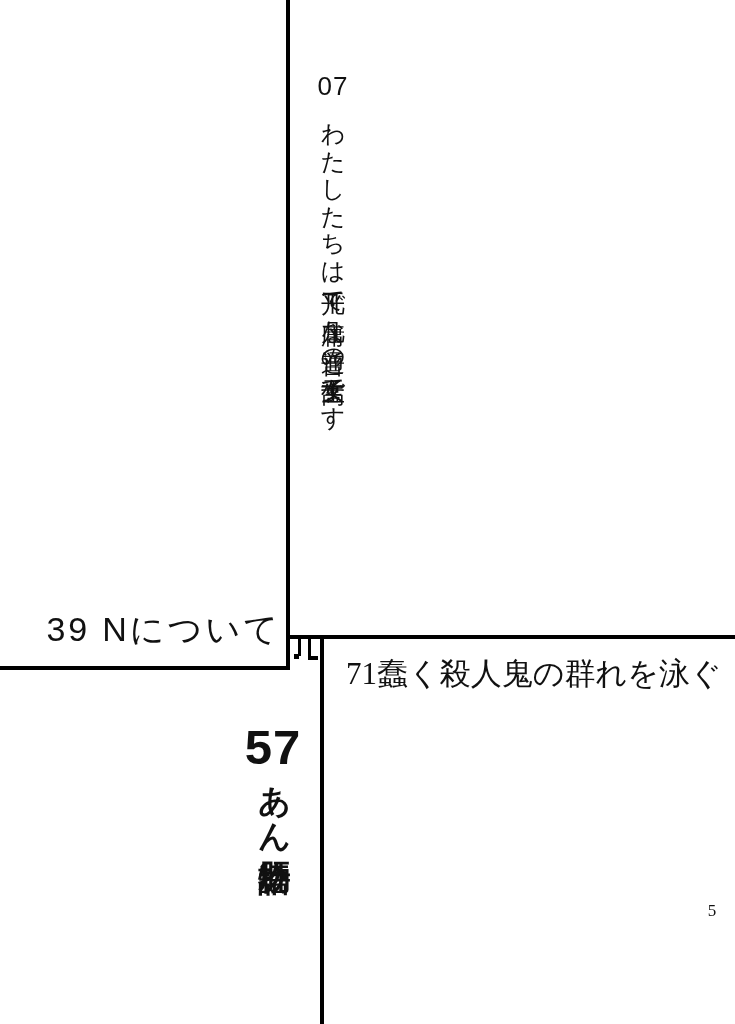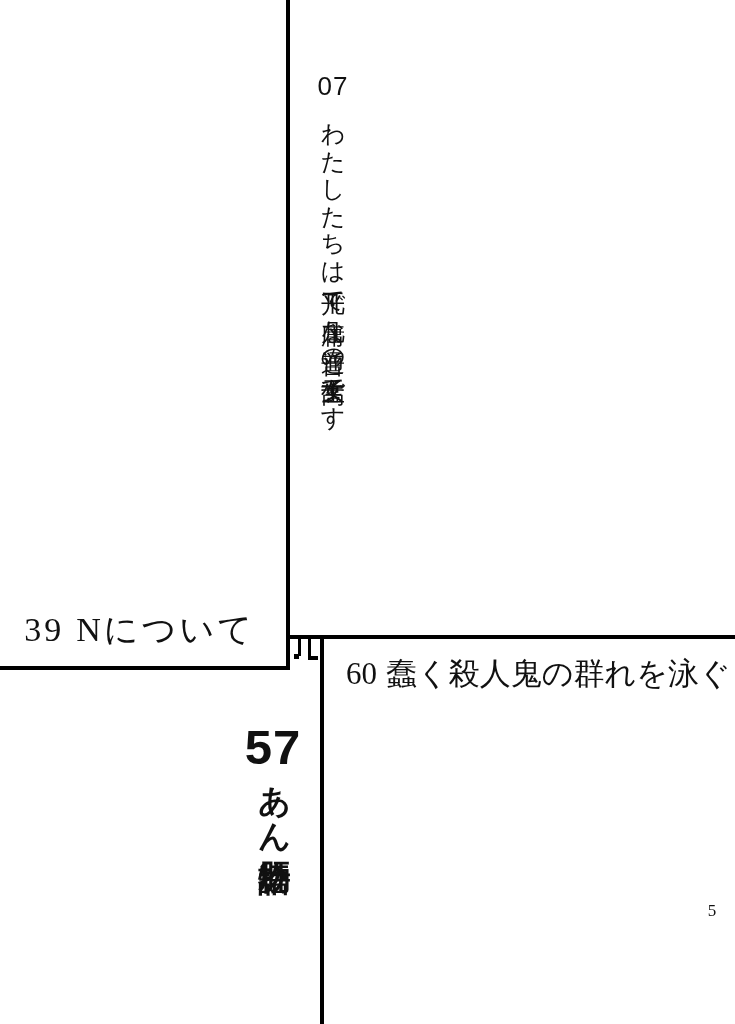--- a/index.html
+++ b/index.html
@@ -42,32 +42,32 @@
     text-align:center;
     font-size:26px;font-weight:500;letter-spacing:1px;
   }
   #e07-title{
     left:320px;top:106px;
     font-size:24px;font-weight:500;letter-spacing:0.5px;
     line-height:26px;
   }
   
   #e39{
-    right:499px;top:607px;
-    font-family:Liberation Serif, serif;
+    right:473px;top:607px;
+    font-family:Liberation Sans, sans-serif;
     font-size:34px;letter-spacing:3px;text-align:center;
   }
   #e39 .title{margin-left:12px;}
   
   #e91{
     left:346px;top:653px;
     font-family:"Liberation Serif", serif;
     font-size:31px;letter-spacing:0px;
   }
-  #e91 .title{margin-left:9px;text-align:right;}
+  #e91 .title{text-align:right;}
   
   #e57-num{
     left:240px;top:719px;width:66px;
     text-align:center;
     font-size:49px;font-weight:800;letter-spacing:1px;
   }
   #e57-title{
     left:258px;top:763px;
     font-size:32px;font-weight:800;letter-spacing:0px;
     line-height:34px;
@@ -98,21 +98,21 @@
   </div>
 
   <div class="entry" id="e07-num">07</div>
   <div class="entry vtext" id="e07-title">わたしたちは平凡で凡庸な普通の女子高生です</div>
 
   <div class="entry" id="e39">
     <span>39</span><span class="title">Nについて</span>
   </div>
 
   <div class="entry" id="e91">
-    <span>60</span><span class="title">蠢く殺人鬼の群れを泳ぐ</span>
+    <span>71</span><span class="title">蠢く殺人鬼の群れを泳ぐ</span>
   </div>
 
   <div class="entry" id="e57-num">57</div>
   <div class="entry vtext" id="e57-title">あん肝物語</div>
 
   <div id="folio">5</div>
 
 </div>
 
 </body></html>

